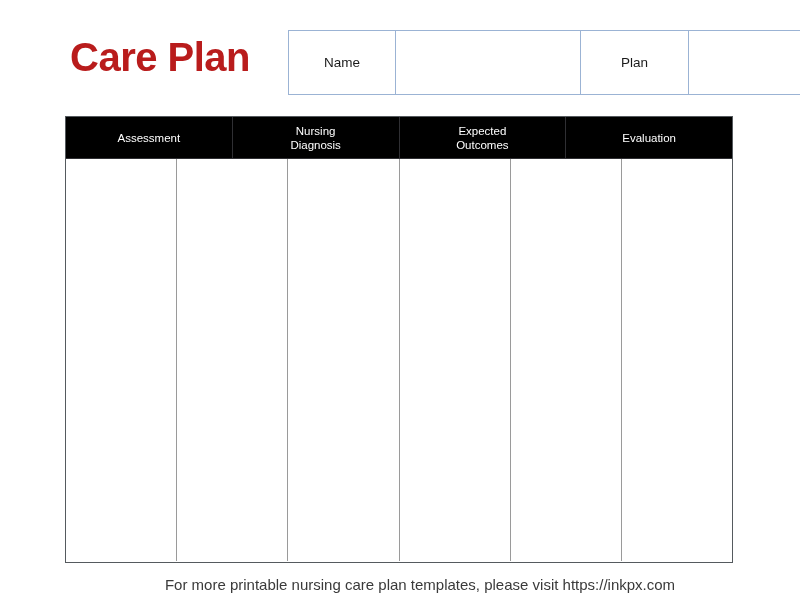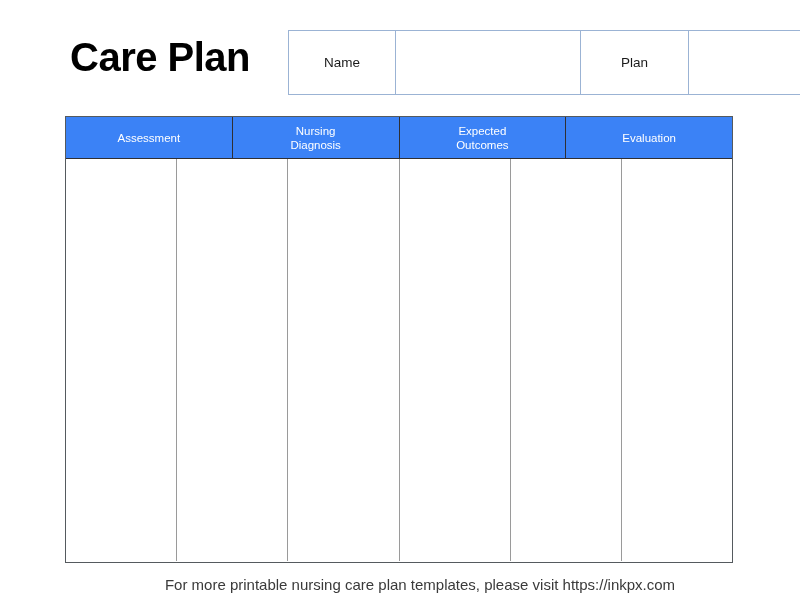--- a/index.html
+++ b/index.html
@@ -22,21 +22,21 @@
     background: #ffffff;
   }
 
   
   .doc-title {
     position: absolute;
     left: 70px;
     top: 33px;
     font-size: 40px;
     font-weight: bold;
-    color: #000000;
+    color: #b91c1c;
     letter-spacing: -0.5px;
     line-height: 48px;
     white-space: nowrap;
   }
 
   
   .info-table {
     position: absolute;
     left: 288px;
     top: 30px;
@@ -76,21 +76,21 @@
     top: 116px;
     width: 668px;
     height: 447px;
     box-sizing: border-box;
     border: 1.5px solid #555a5e;
     background: #ffffff;
   }
   .plan-head {
     display: flex;
     height: 42px;
-    background: #3b82f6;
+    background: #000000;
     border-bottom: 1.5px solid #2f2f33;
     box-sizing: border-box;
   }
   .plan-head .hcell {
     flex: 1 1 0;
     display: flex;
     align-items: center;
     justify-content: center;
     text-align: center;
     color: #ffffff;

